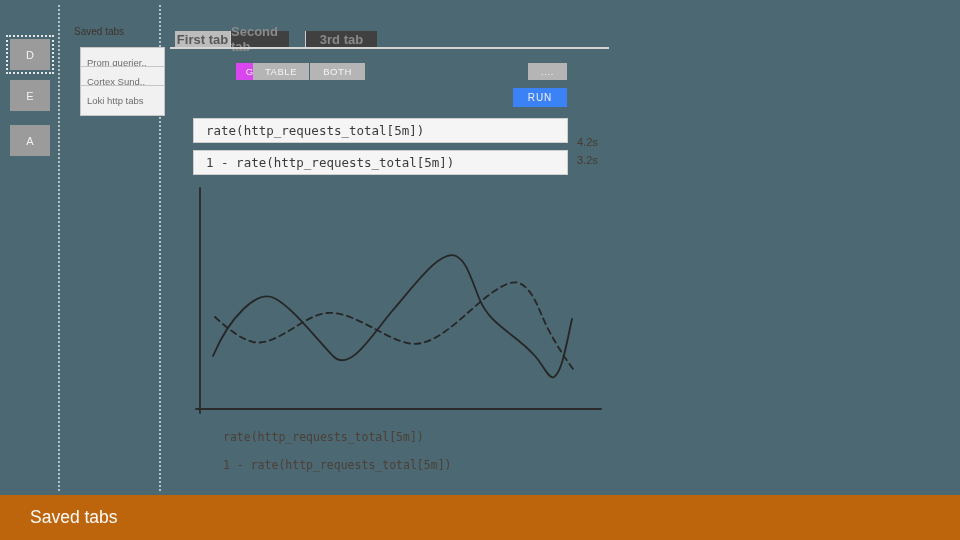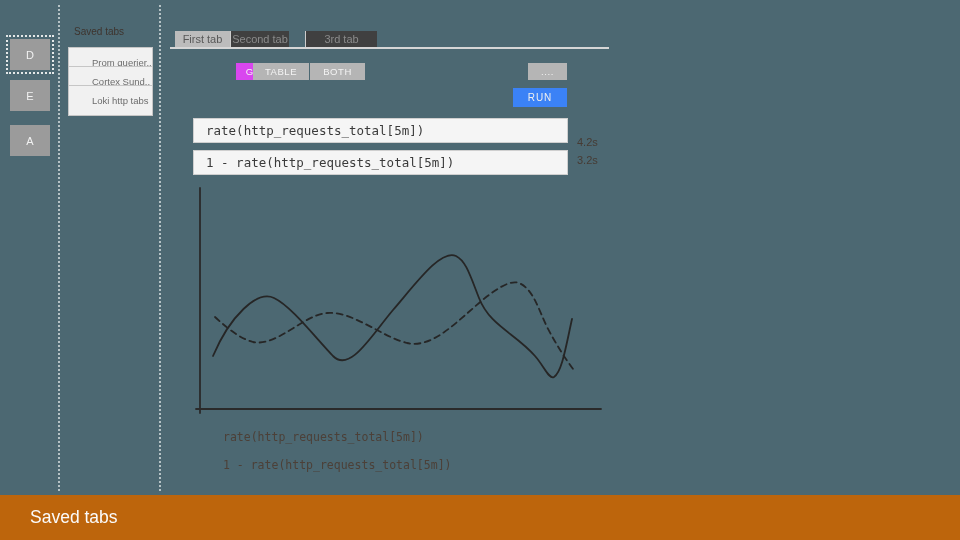--- a/index.html
+++ b/index.html
@@ -11,28 +11,28 @@
             color:#F2F2F2;font-size:11px;display:flex;align-items:center;justify-content:center;
             cursor:pointer;}
   .rail-btn.active{outline:2px dotted #E4E8E8;outline-offset:2px;}
 
   
   .vsep{position:absolute;top:5px;height:486px;width:0;
         border-left:2px dotted rgba(228,233,234,0.7);}
 
   
   .panel-title{position:absolute;left:74px;top:26px;font-size:10px;color:#3E342E;}
-  .saved-item{position:absolute;left:68px;width:85px;height:31px;background:#F1F1F1;
+  .saved-item{position:absolute;left:80px;width:85px;height:31px;background:#F1F1F1;
               border:1px solid #C6C6C6;color:#6D6D6D;font-size:9.5px;display:flex;
-              align-items:center;padding-left:23px;box-sizing:border-box;cursor:pointer;
+              align-items:center;padding-left:6px;box-sizing:border-box;cursor:pointer;
               white-space:nowrap;overflow:hidden;}
 
   
   .tab{position:absolute;top:31px;height:16px;display:flex;align-items:center;
-       justify-content:center;font-size:11px;box-sizing:border-box;cursor:pointer;}
+       justify-content:center;font-size:13px;box-sizing:border-box;cursor:pointer;font-weight:bold;}
   .tab.active{background:#BCBCBC;color:#585858;}
   .tab.inactive{background:#404040;color:#8A8A8A;border-left:1px solid #CDCDCD;}
   .tabs-underline{position:absolute;left:170px;top:47px;width:439px;height:0;
                   border-top:2px solid #D6D6D6;}
 
   
   .tb-btn{position:absolute;top:63px;height:17px;display:flex;align-items:center;
           justify-content:center;font-size:9.5px;letter-spacing:0.06em;color:#F4F4F4;
           cursor:pointer;white-space:nowrap;}
   .tb-mid{background:#d946ef;margin-left:40px;}

